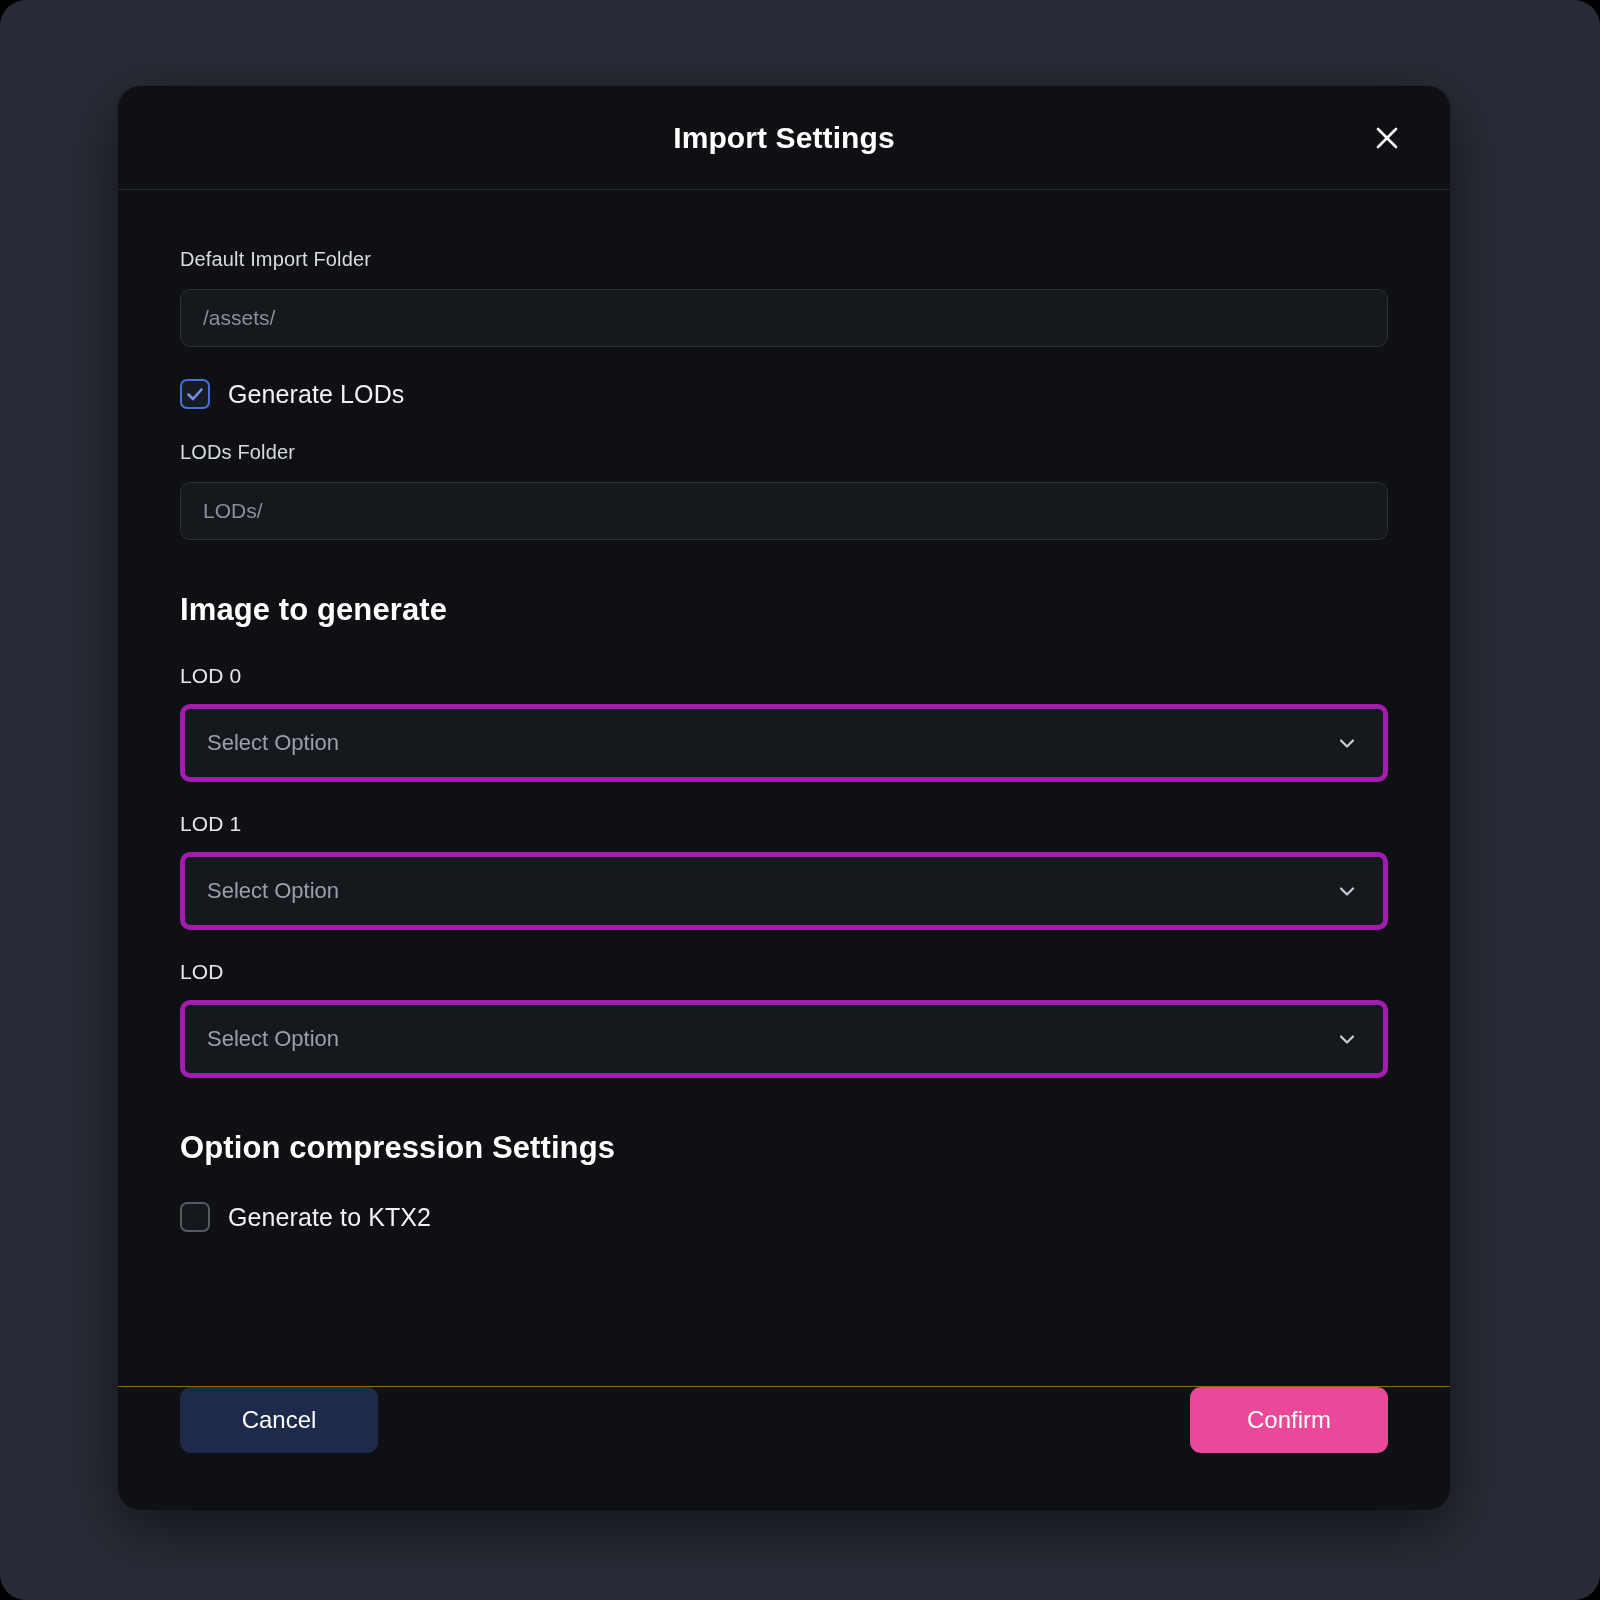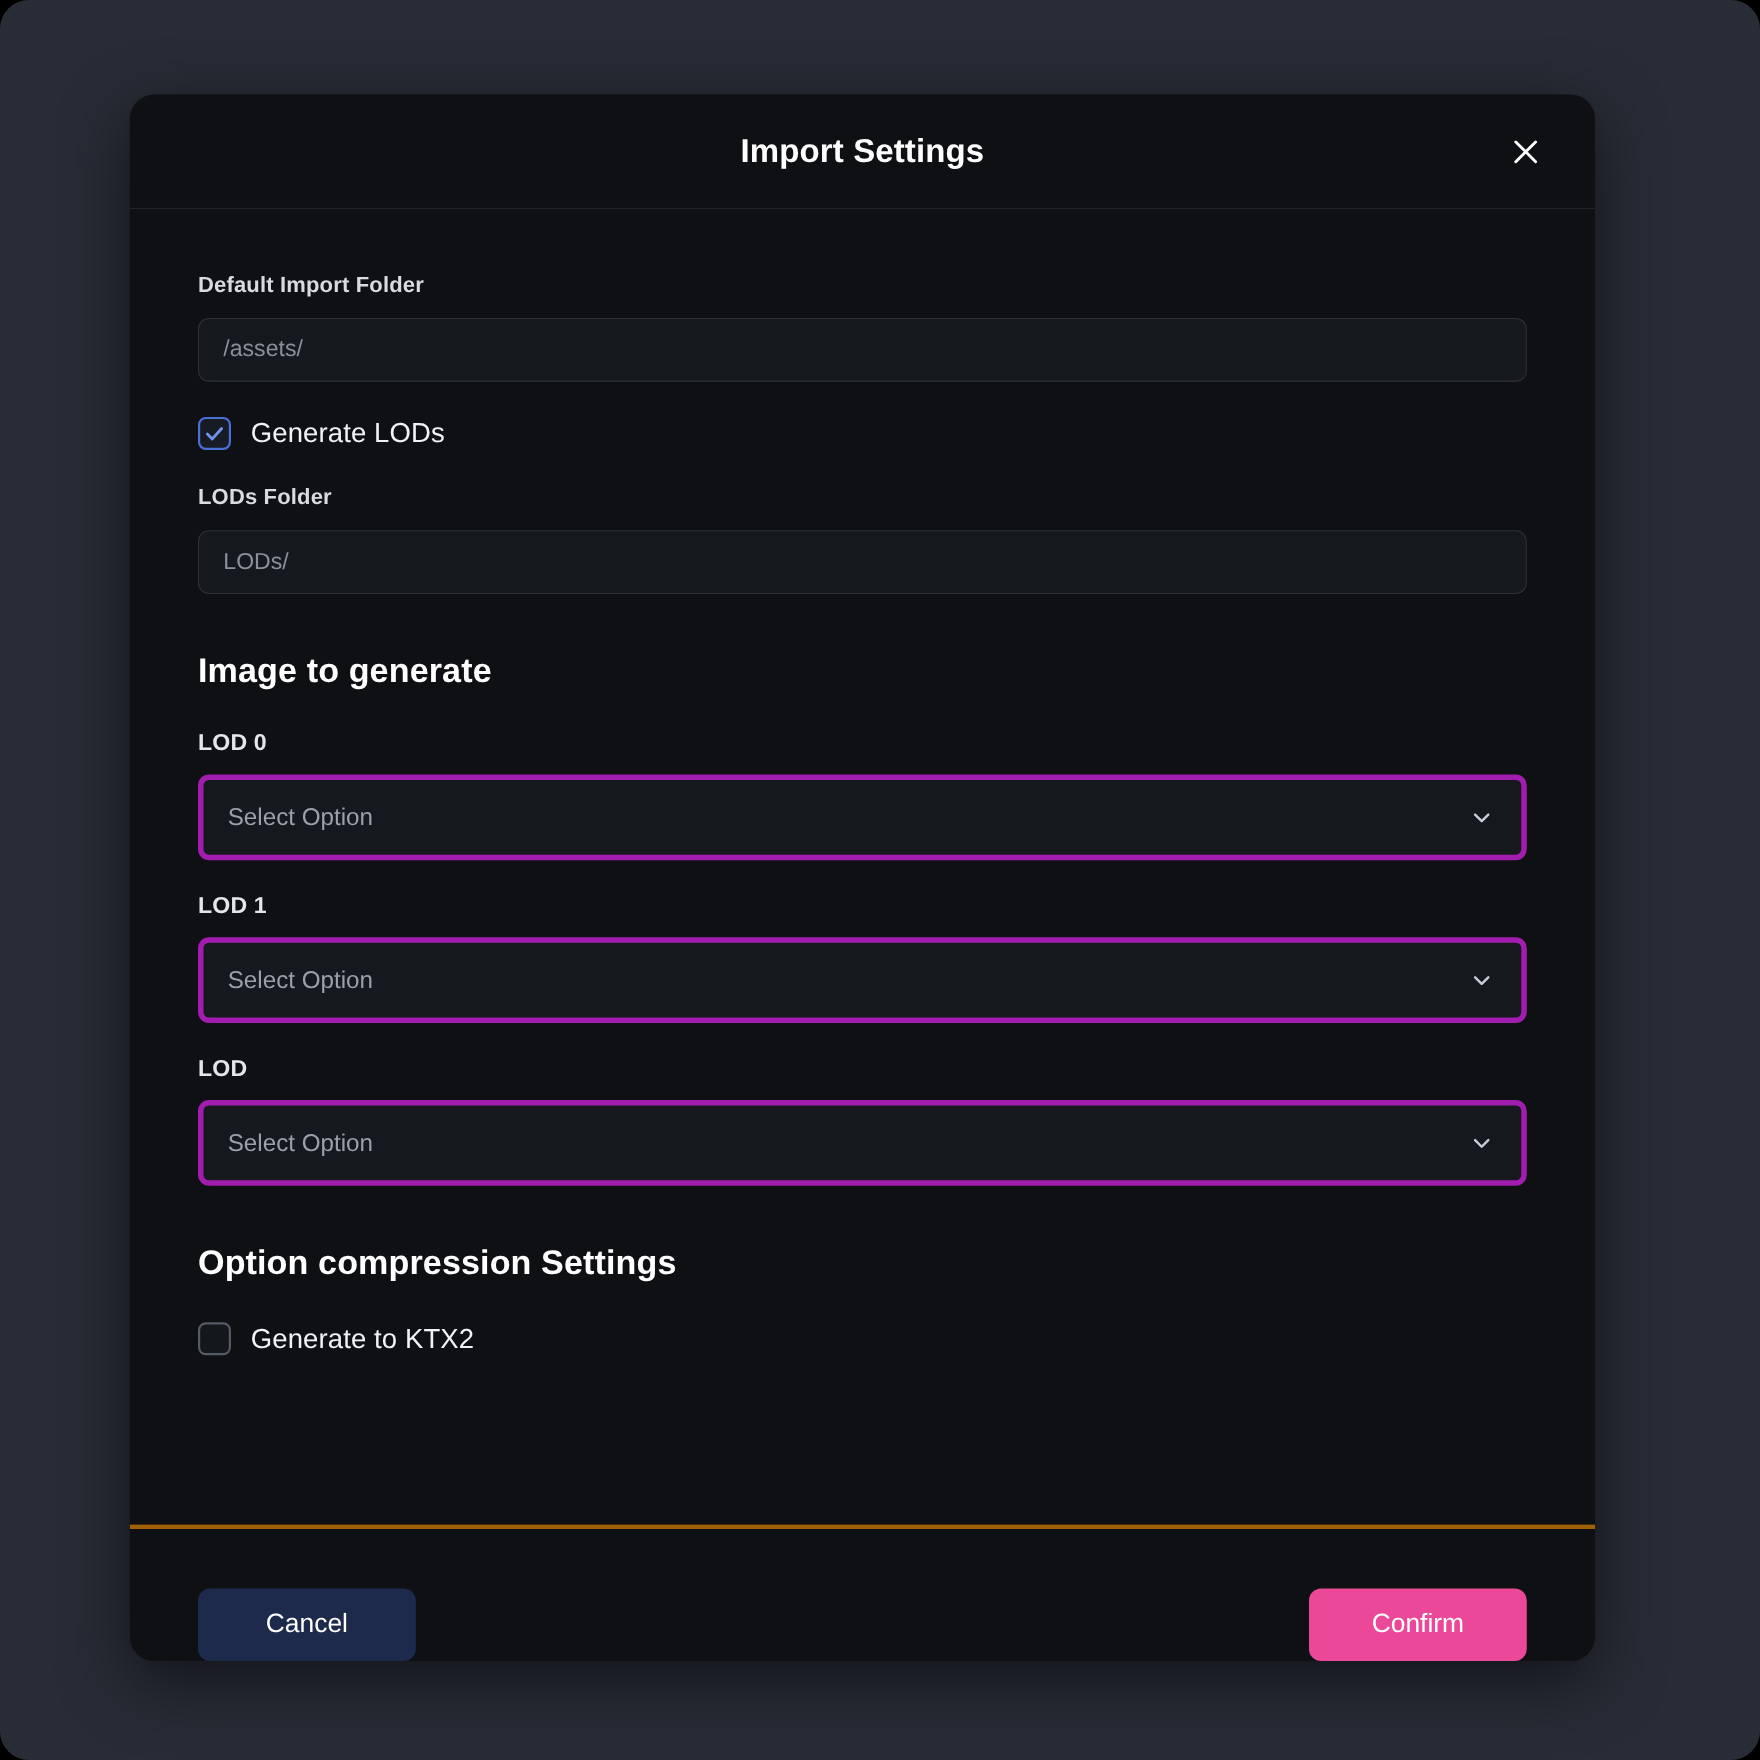--- a/index.html
+++ b/index.html
@@ -74,21 +74,20 @@
     flex: 1 1 auto;
     padding: 58px 62px 0 62px;
     overflow: hidden;
   }
 
   .field-label {
     font-size: 20px;
     color: #d8dbe0;
     margin-bottom: 18px;
     letter-spacing: 0.15px;
-    font-weight: bold;
   }
 
   .text-input {
     width: 100%;
     height: 58px;
     background: #15181d;
     border: 1px solid #2c3138;
     border-radius: 10px;
     padding: 0 22px;
     font-family: "Liberation Sans", sans-serif;
@@ -176,23 +175,23 @@
     right: 24px;
     top: 50%;
     transform: translateY(-50%);
     display: flex;
   }
   .chevron svg { display: block; }
 
   
   .modal-footer {
     flex: 0 0 124px;
-    border-top: 4px solid #a16207;
-    display: flex;
-    align-items: flex-end;
+    border-top: 1px solid #a16207;
+    display: flex;
+    align-items: flex-start;
     justify-content: space-between;
     padding: 0 62px;
   }
 
   .btn {
     border: none;
     border-radius: 11px;
     font-family: "Liberation Sans", sans-serif;
     font-size: 24px;
     color: #ffffff;

